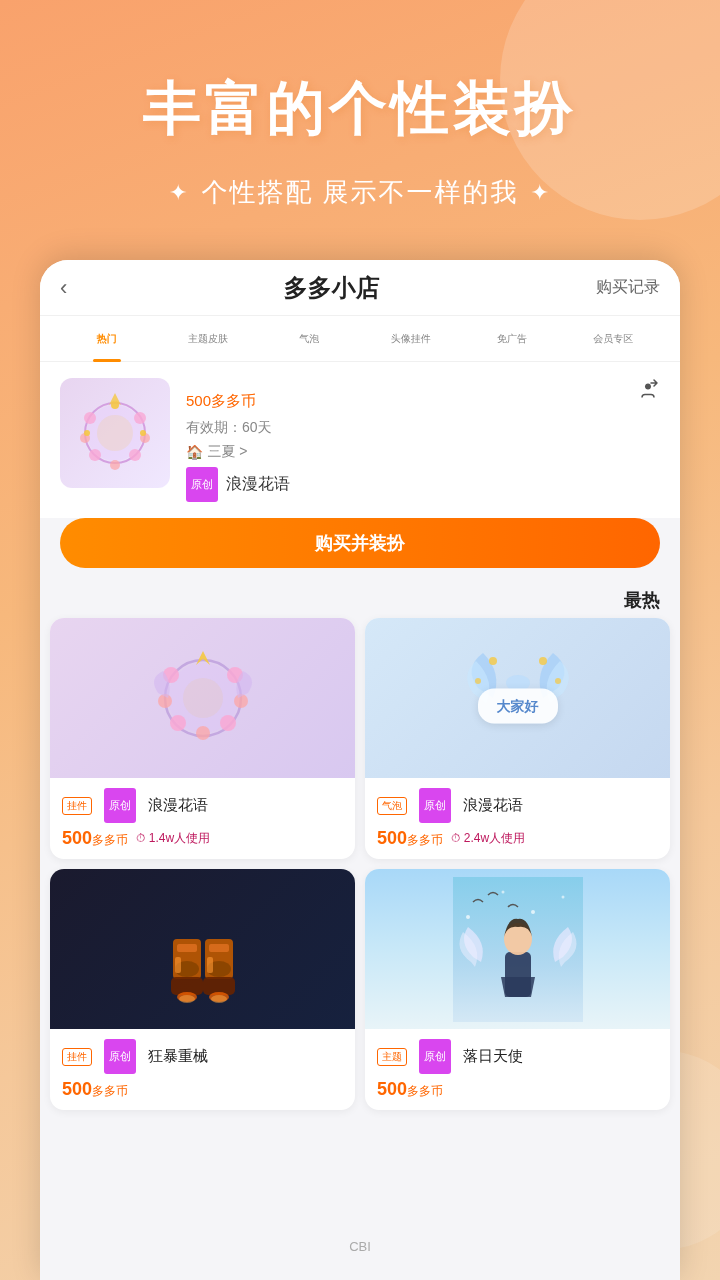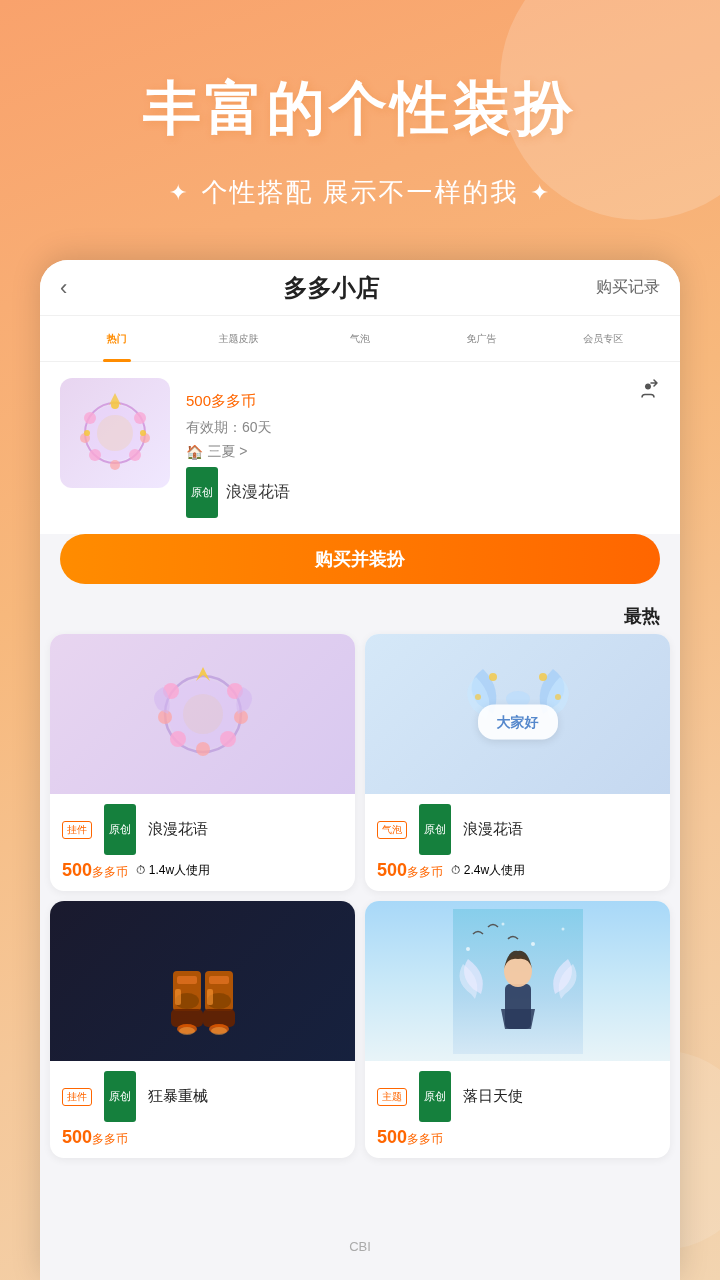--- a/index.html
+++ b/index.html
@@ -192,24 +192,24 @@
       align-items: center;
       gap: 4px;
     }
     .featured-name-row {
       display: flex;
       align-items: center;
       gap: 8px;
       margin-top: 6px;
     }
     .tag-original {
-      background: #15803d;
+      background: #d946ef;
       color: #fff;
       font-size: 11px;
-      padding: 18px 5px;
+      padding: 10px 5px;
       border-radius: 3px;
     }
     .featured-name {
       font-size: 16px;
       color: #333;
       font-weight: 500;
     }
     .share-btn {
       position: absolute;
       top: 16px; right: 20px;
@@ -322,21 +322,21 @@
       font-weight: 700;
       color: #ff6600;
     }
     .item-price-unit {
       font-size: 12px;
       color: #ff6600;
       font-weight: 400;
     }
     .item-users {
       font-size: 12px;
-      color: #000000;
+      color: #be185d;
       display: flex;
       align-items: center;
       gap: 3px;
     }
 
     
     .chat-bubble-overlay {
       position: absolute;
       top: 50%;
       left: 50%;
@@ -398,20 +398,23 @@
 
   <div class="tab-bar">
     <div class="tab-item active">
       <span>热门</span>
     </div>
     <div class="tab-item">
       <span>主题皮肤</span>
     </div>
     <div class="tab-item">
       <span>气泡</span>
+    </div>
+    <div class="tab-item">
+      <span>头像挂件</span>
     </div>
     <div class="tab-item">
       <span>免广告</span>
     </div>
     <div class="tab-item">
       <span>会员专区</span>
     </div>
   </div>
 
   <div class="scrollable-content">

